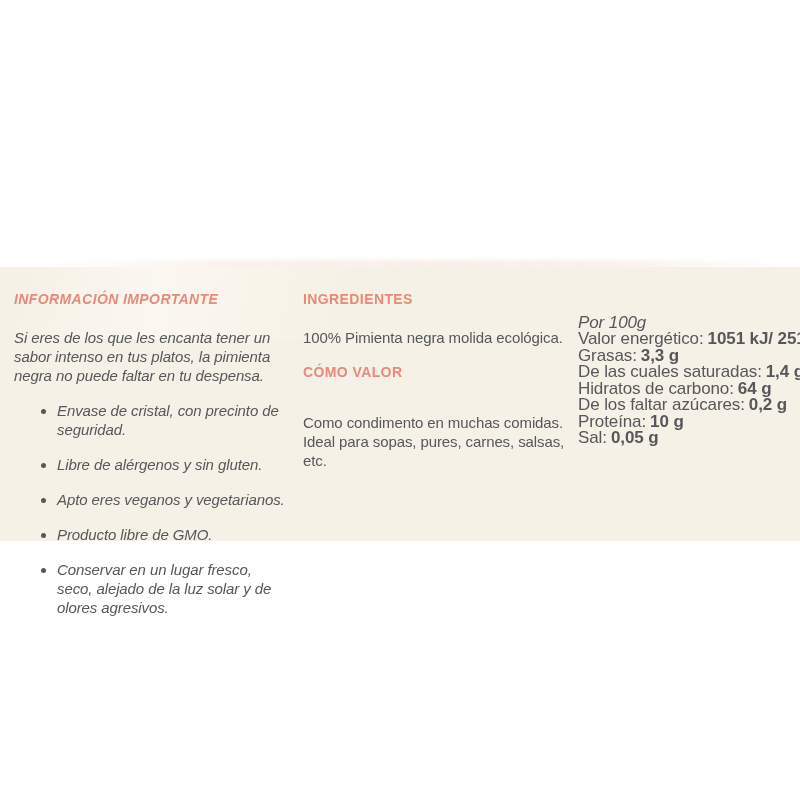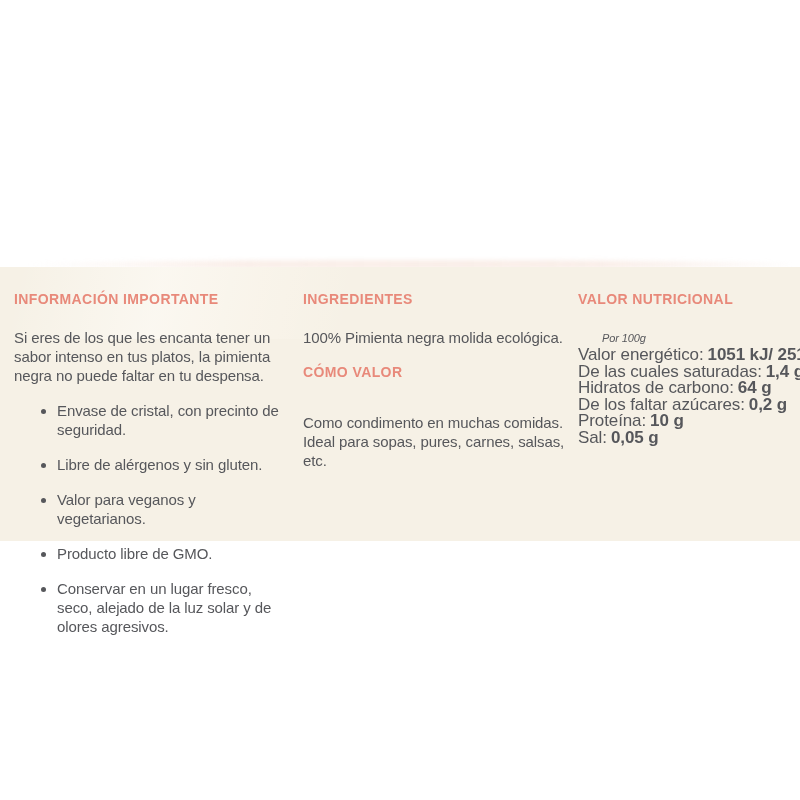--- a/index.html
+++ b/index.html
@@ -36,21 +36,21 @@
   .band .sheen{
     position:absolute;top:0;left:0;width:470px;height:72px;
     background:linear-gradient(102deg,
       rgba(255,255,255,0) 4%,
       rgba(255,253,249,.55) 34%,
       rgba(255,250,243,.30) 55%,
       rgba(246,241,230,0) 74%);
     pointer-events:none;
   }
   .col{position:absolute;top:24px;}
-  .col-info{left:14px;width:290px;}
+  .col-info{left:14px;width:290px;font-style:italic;}
   .col-mid{left:303px;width:262px;}
   .col-right{left:578px;width:220px;}
 
   .heading{
     margin:0;
     font-size:14px;font-weight:bold;
     letter-spacing:.4px;
     color:var(--accent);
   }
   .body{
@@ -67,21 +67,21 @@
   .bullets li{margin:16px;}
 
   .ingredient-text{margin-top:21px;}
   .heading-second{margin-top:17px;}
   .howto p{margin:33px 0 0 0;}
   .howto p + p{margin-top:8px;}
 
   .serving{
     margin-top:23px;
     font-style:italic;
-    font-size:11px;line-height:17px;margin-left:24px;
+    font-size:17px;line-height:17px;
   }
   .nv-rows{margin-top:0;}
   .nv-row{
     font-size:17px;line-height:16.5px;letter-spacing:-.1px;
     white-space:nowrap;
   }
   .nv-value{font-weight:bold;margin-left:4px;}
 </style>
 </head>
 <body>
@@ -93,48 +93,50 @@
 
   <div class="col col-info">
     <h3 class="heading">INFORMACIÓN IMPORTANTE</h3>
     <p class="body intro">Si eres de los que les encanta tener un sabor intenso en tus platos, la pimienta negra no puede faltar en tu despensa.</p>
     <ul class="bullets body">
 
         <li class="bullet-item">Envase de cristal, con precinto de seguridad.</li>
 
         <li class="bullet-item">Libre de alérgenos y sin gluten.</li>
 
-        <li class="bullet-item">Valor para veganos y vegetarianos.</li>
+        <li class="bullet-item">Apto eres veganos y vegetarianos.</li>
 
         <li class="bullet-item">Producto libre de GMO.</li>
 
         <li class="bullet-item">Conservar en un lugar fresco, seco, alejado de la luz solar y de olores agresivos.</li>
       </ul>
   </div>
 
   <div class="col col-mid">
     <h3 class="heading">INGREDIENTES</h3>
     <p class="body ingredient-text">100% Pimienta negra molida ecológica.</p>
     <h3 class="heading heading-second">CÓMO VALOR</h3>
     <div class="howto">
 
         <p class="body">Como condimento en muchas comidas. Ideal para sopas, pures, carnes, salsas, etc.</p>
 
       </div>
   </div>
 
   <div class="col col-right">
-    <h3 class="heading">VALOR NUTRICIONAL</h3>
     <p class="body serving">Por 100g</p>
     <div class="nv-rows">
 
         <div class="nv-row">
           <span class="nv-label">Valor energético:</span><span class="nv-value">1051 kJ/ 251 kcal</span>
         </div>
 
+        <div class="nv-row">
+          <span class="nv-label">Grasas:</span><span class="nv-value">3,3 g</span>
+        </div>
 
         <div class="nv-row">
           <span class="nv-label">De las cuales saturadas:</span><span class="nv-value">1,4 g</span>
         </div>
 
         <div class="nv-row">
           <span class="nv-label">Hidratos de carbono:</span><span class="nv-value">64 g</span>
         </div>
 
         <div class="nv-row">

